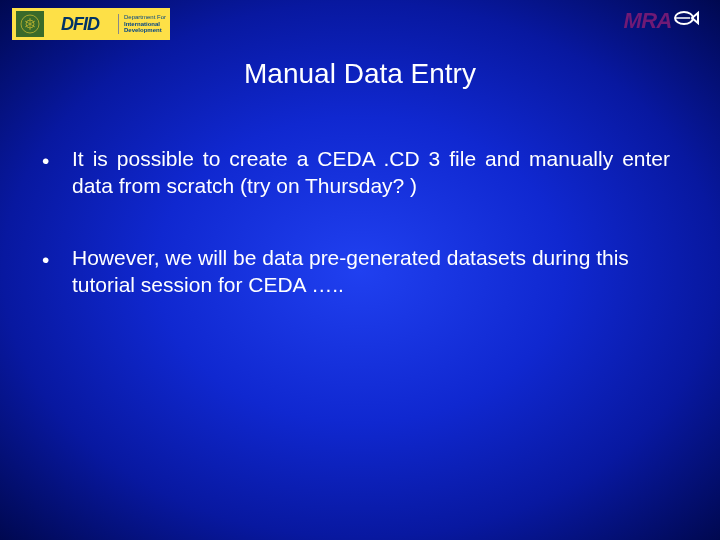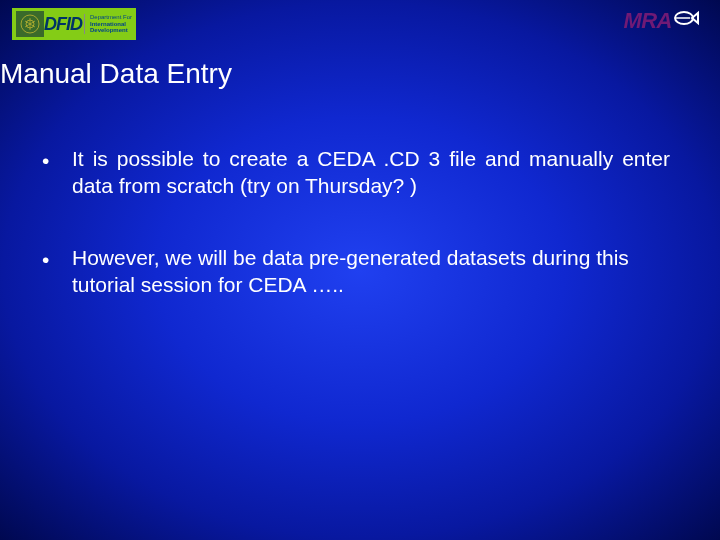--- a/index.html
+++ b/index.html
@@ -22,24 +22,24 @@
       right: 0;
       height: 50px;
       display: flex;
       justify-content: space-between;
       align-items: flex-start;
       padding: 8px 20px 0 12px;
     }
     .logo-dfid {
       display: flex;
       align-items: center;
-      background: #84cc16;
+      background: #fde047;
       padding: 2px 4px;
       height: 32px;
-      gap: 0;
+      gap: 17px;
     }
     .dfid-icon {
       width: 28px;
       height: 26px;
       background: #3a6a2a;
       position: relative;
       display: flex;
       align-items: center;
       justify-content: center;
     }
@@ -72,20 +72,21 @@
     }
     .mrag-fish {
       display: inline-block;
       margin-left: -2px;
     }
     .title {
       position: absolute;
       top: 58px;
       left: 0;
       right: 0;
+      text-align: center;
       color: #ffffff;
       font-size: 28px;
       font-weight: normal;
       font-family: Arial, sans-serif;
     }
     .content {
       position: absolute;
       top: 145px;
       left: 42px;
       right: 50px;

